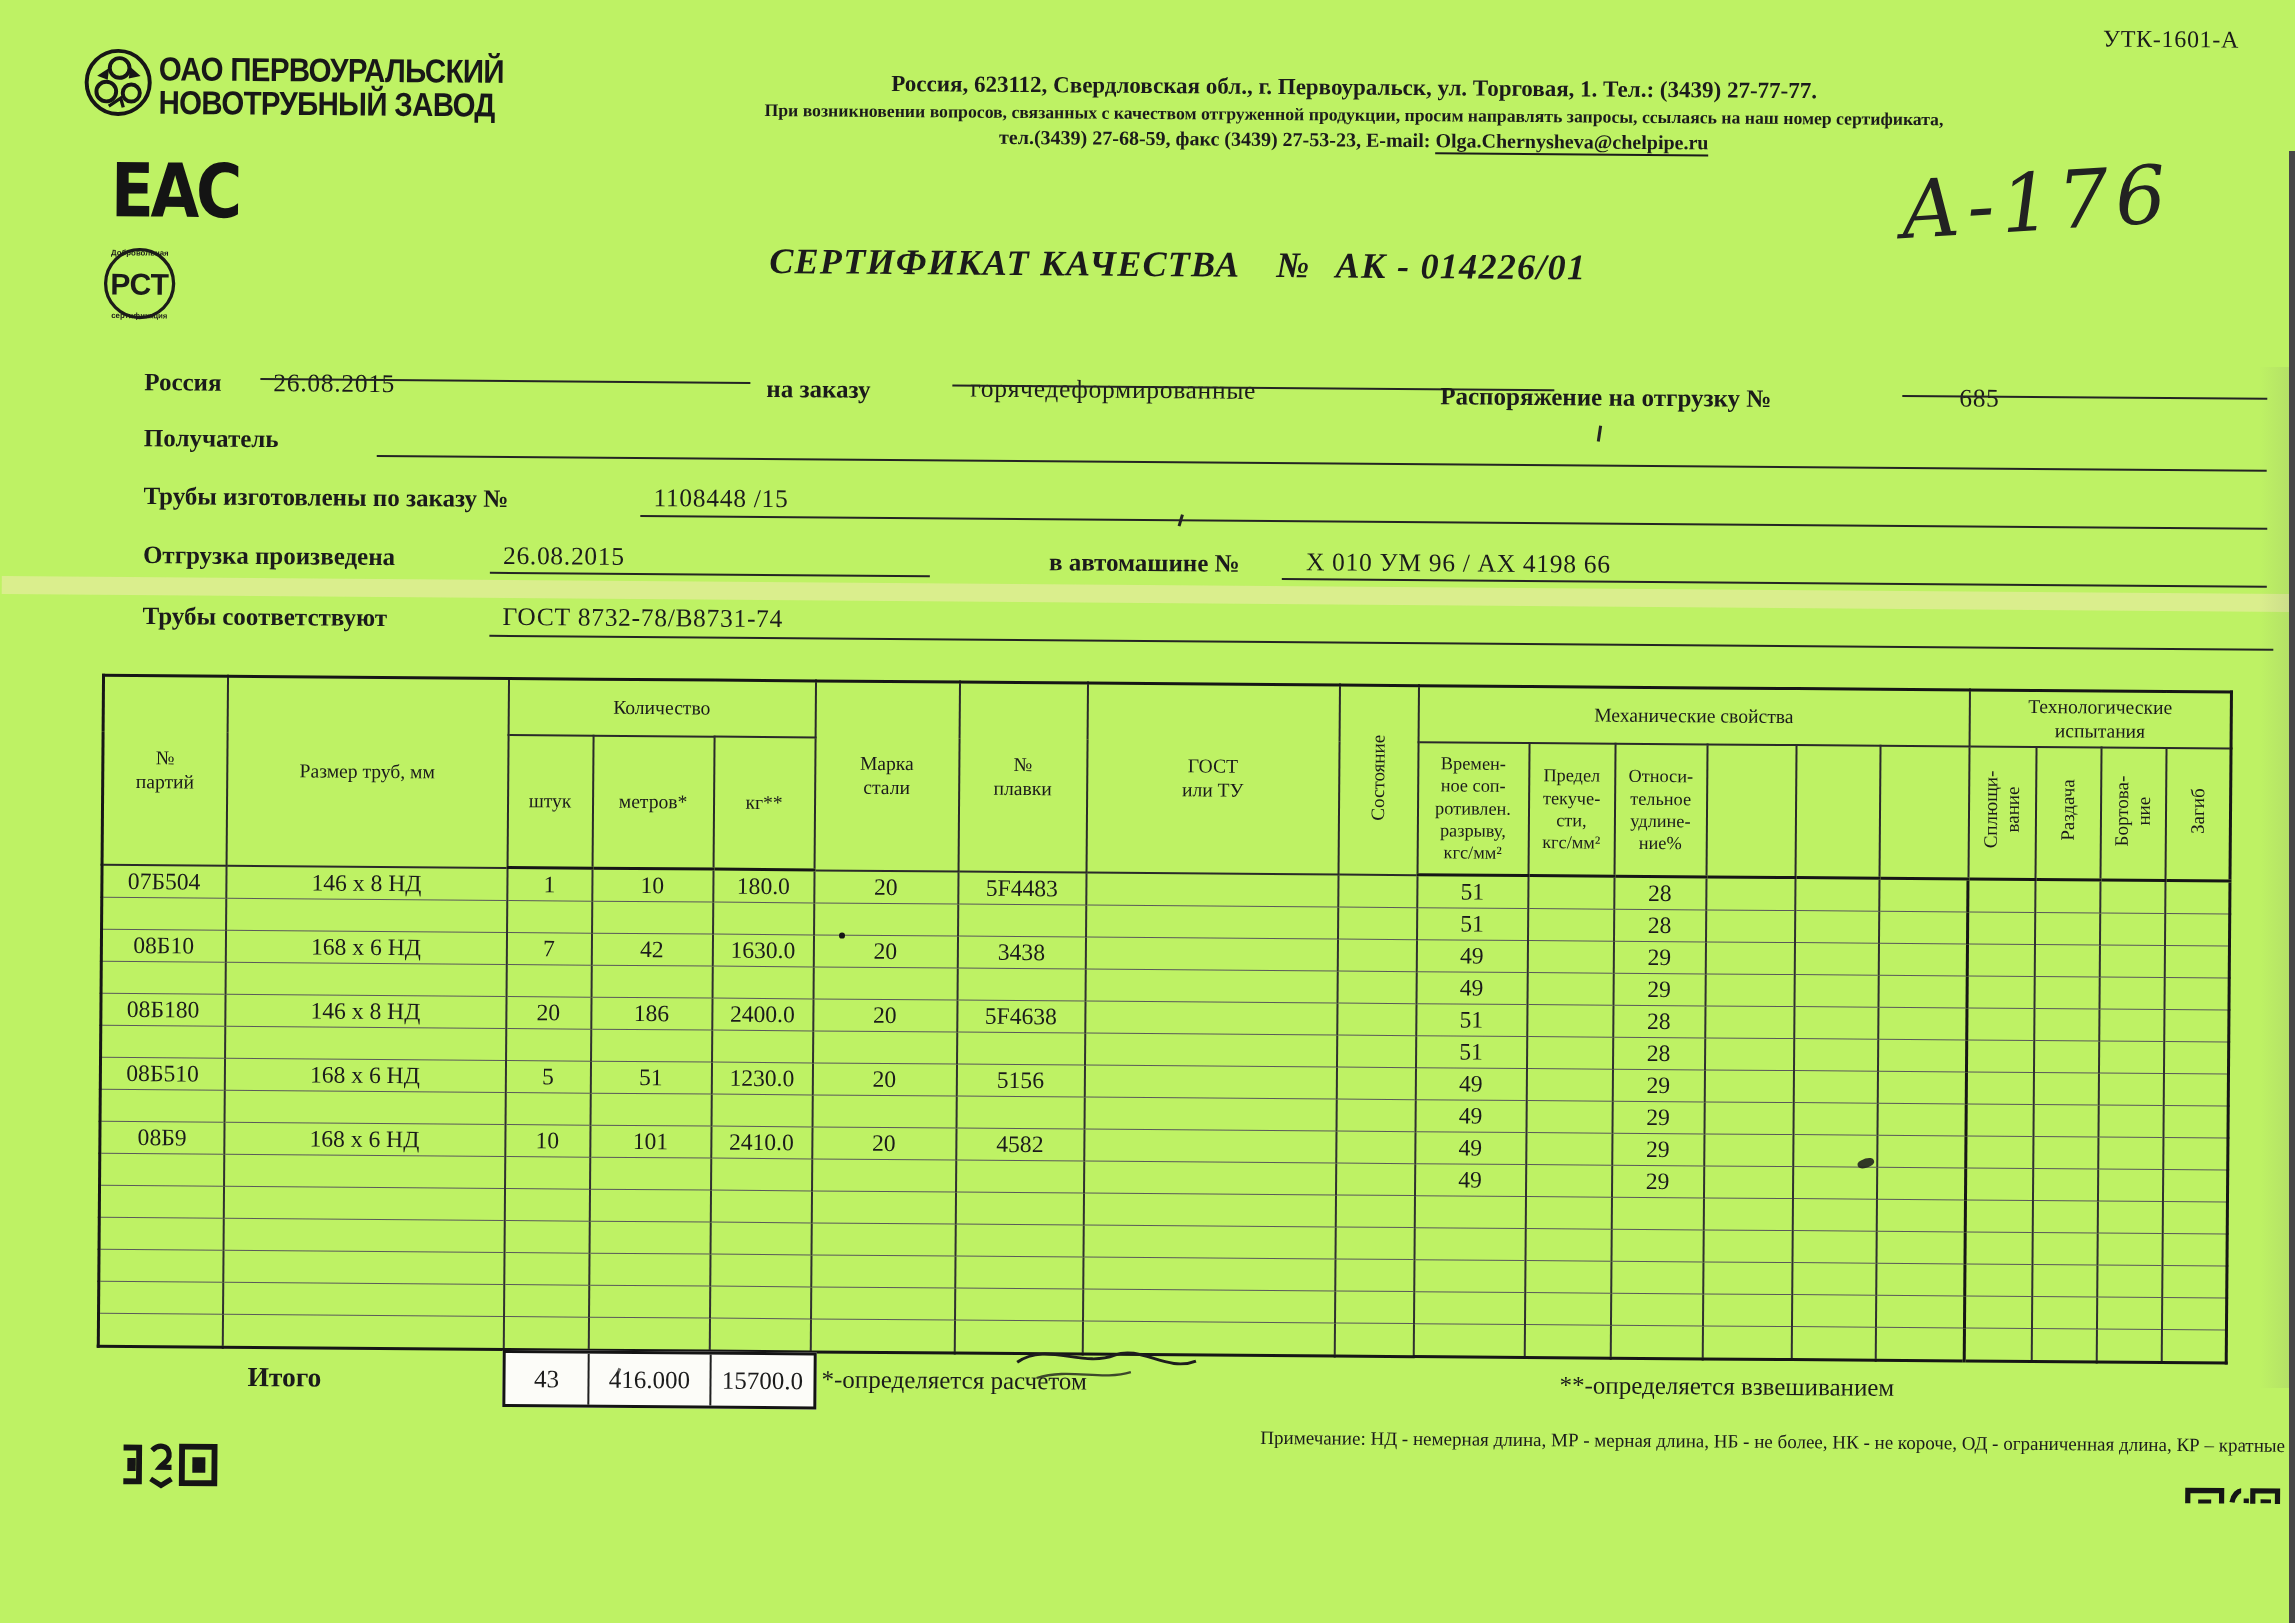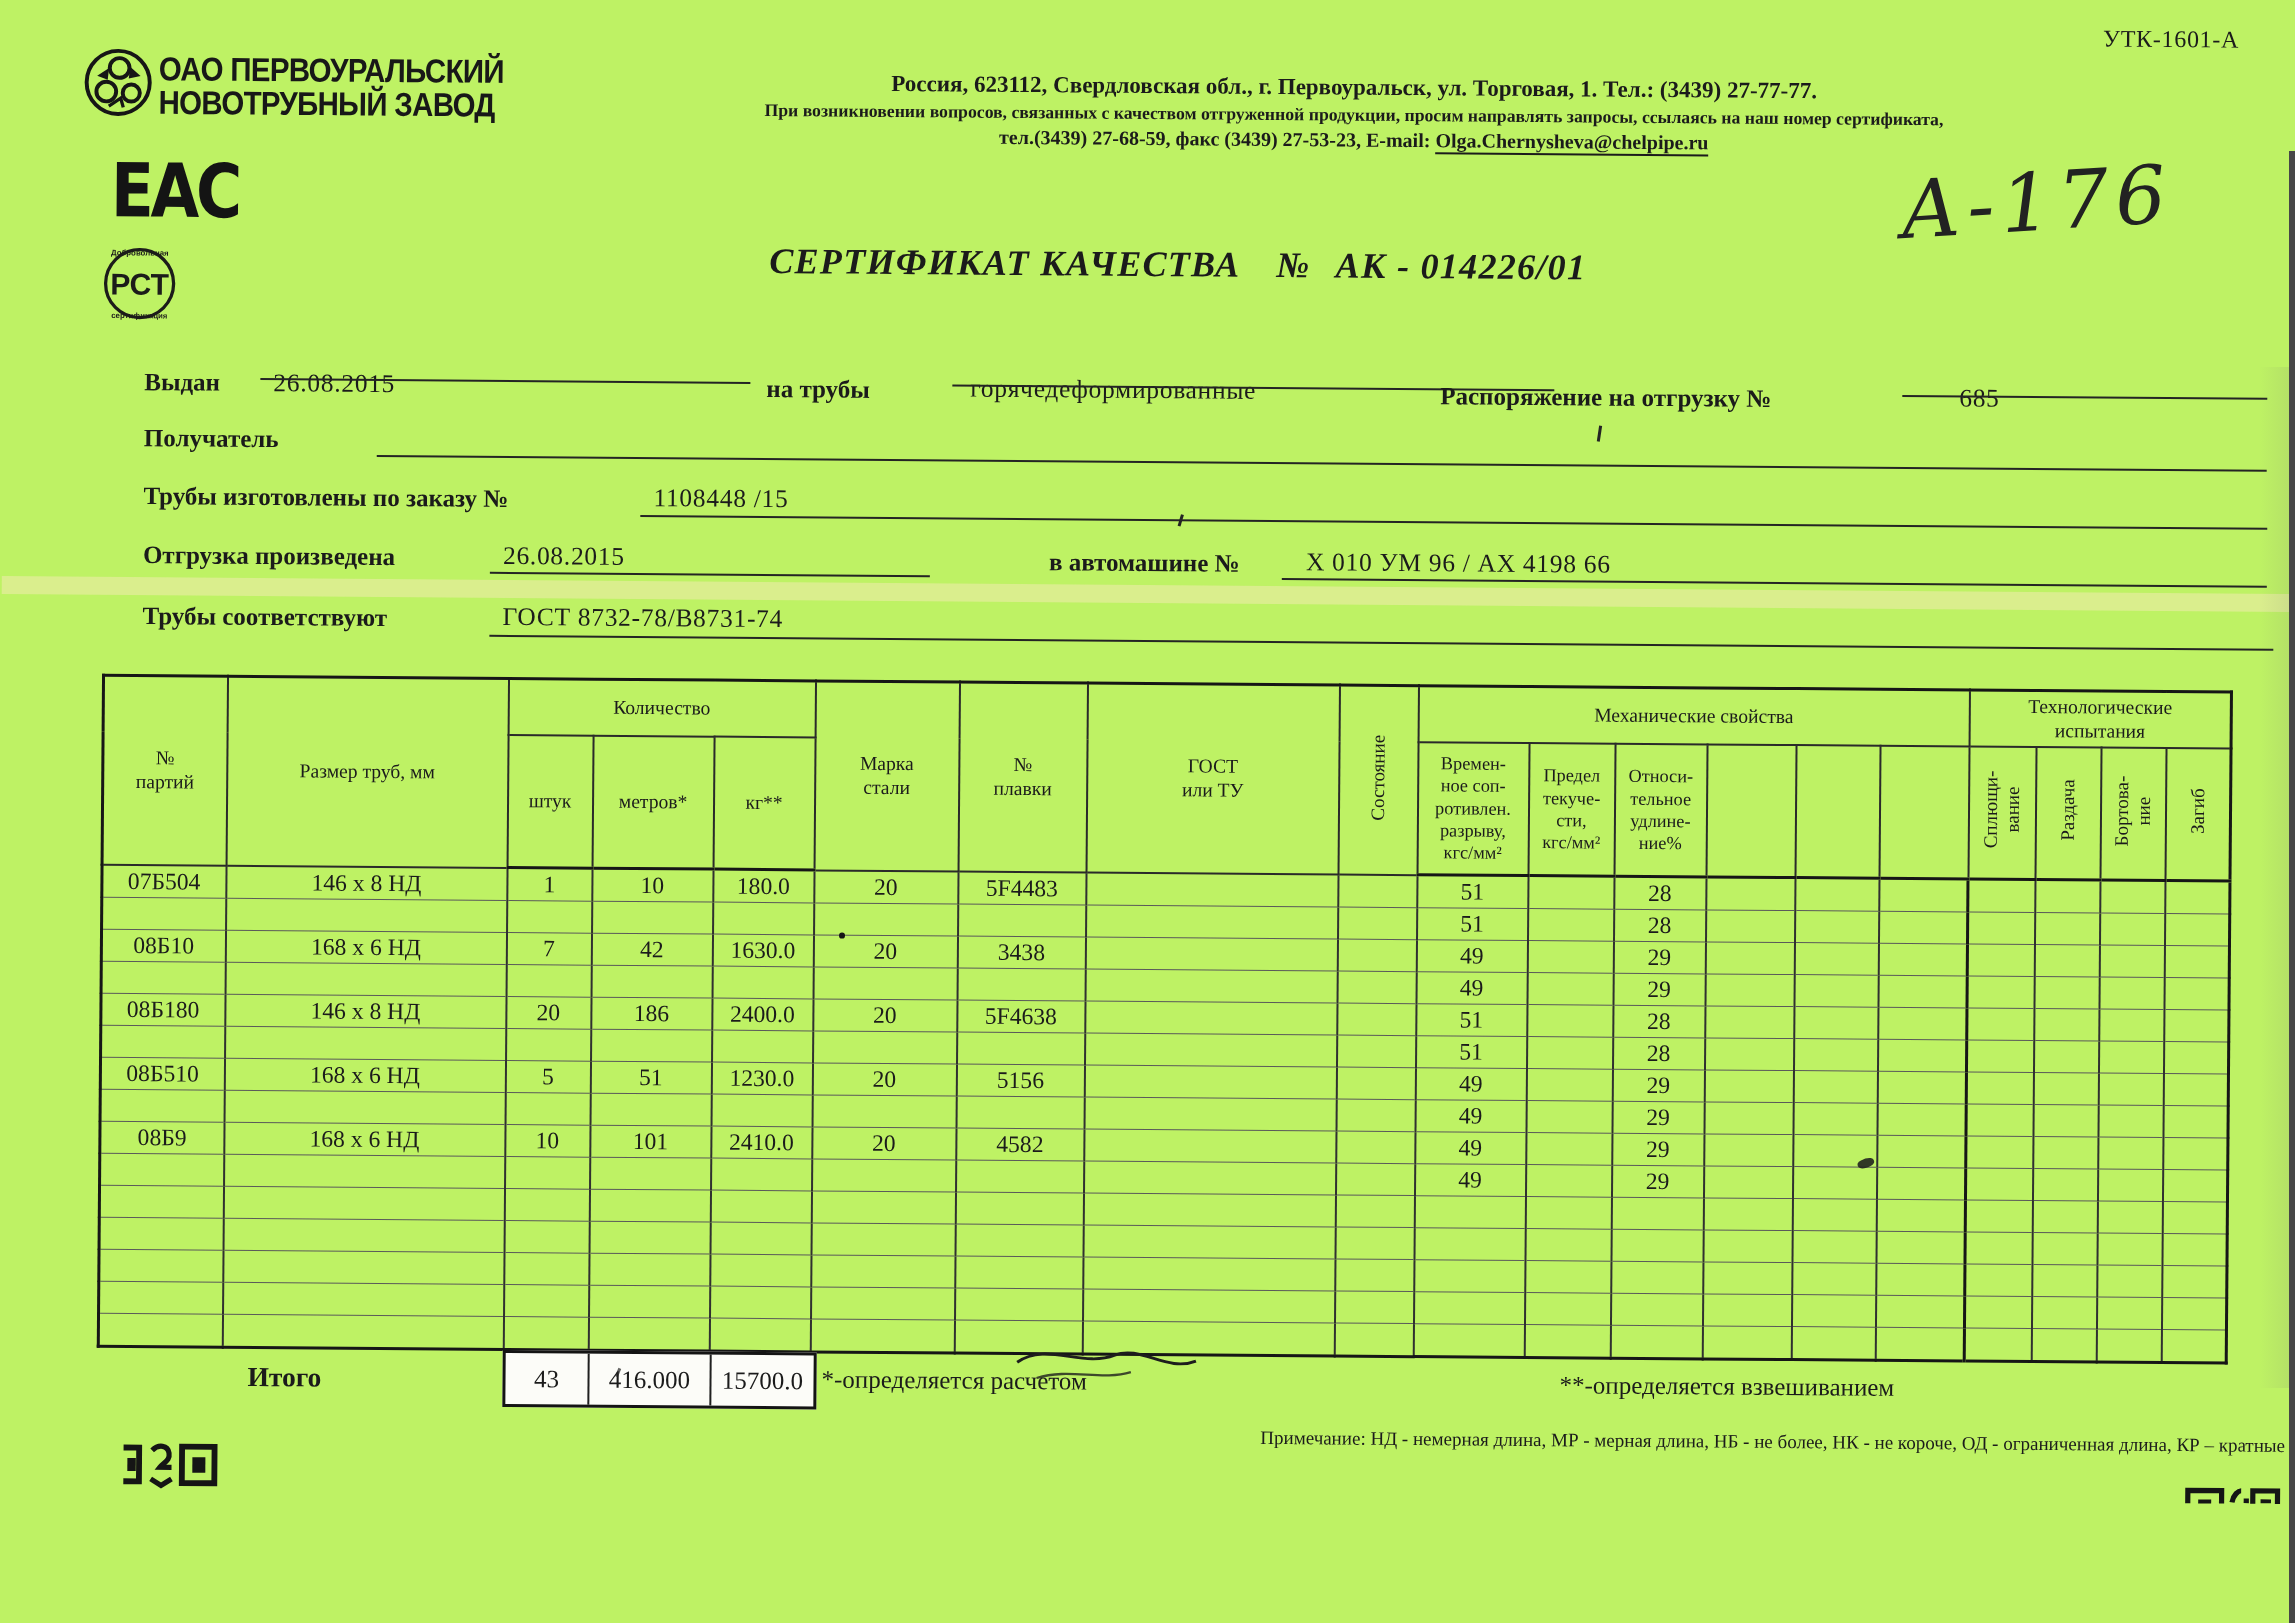--- a/index.html
+++ b/index.html
@@ -112,24 +112,24 @@
     </div>
 
     <div class="abs formcode" style="left:2097px;top:18.3px;">УТК-1601-А</div>
 
     <div class="abs handnum" style="left:1895px;top:149px;">А-176</div>
 
     <div class="abs title" style="left:765px;top:243px;">
       <span>СЕРТИФИКАТ КАЧЕСТВА</span><span class="gap1"></span><span>№</span><span class="gap2"></span><span>АК - 014226/01</span>
     </div>
 
-    <span class="abs lbl" style="left:141px;top:376px;">Выдан</span>
+    <span class="abs lbl" style="left:141px;top:376px;">Россия</span>
     <span class="abs val" style="left:270px;top:375px;">26.08.2015</span>
     <div class="ul" style="left:257px;top:385px;width:490px;"></div>
-    <span class="abs lbl" style="left:763px;top:378px;">на трубы</span>
+    <span class="abs lbl" style="left:763px;top:378px;">на заказу</span>
     <span class="abs val" style="left:967px;top:375px;">горячедеформированные</span>
     <div class="ul" style="left:949px;top:386px;width:602px;"></div>
     <span class="abs lbl" style="left:1437px;top:380px;">Распоряжение на отгрузку №</span>
     <span class="abs val" style="left:1956px;top:377px;">685</span>
     <div class="ul" style="left:1899px;top:389px;width:365px;"></div>
 
     <span class="abs lbl" style="left:141px;top:432px;">Получатель</span>
     <span class="abs val" style="left:393px;top:431px;"></span>
     <div class="ul" style="left:374px;top:461px;width:1890px;"></div>
 

